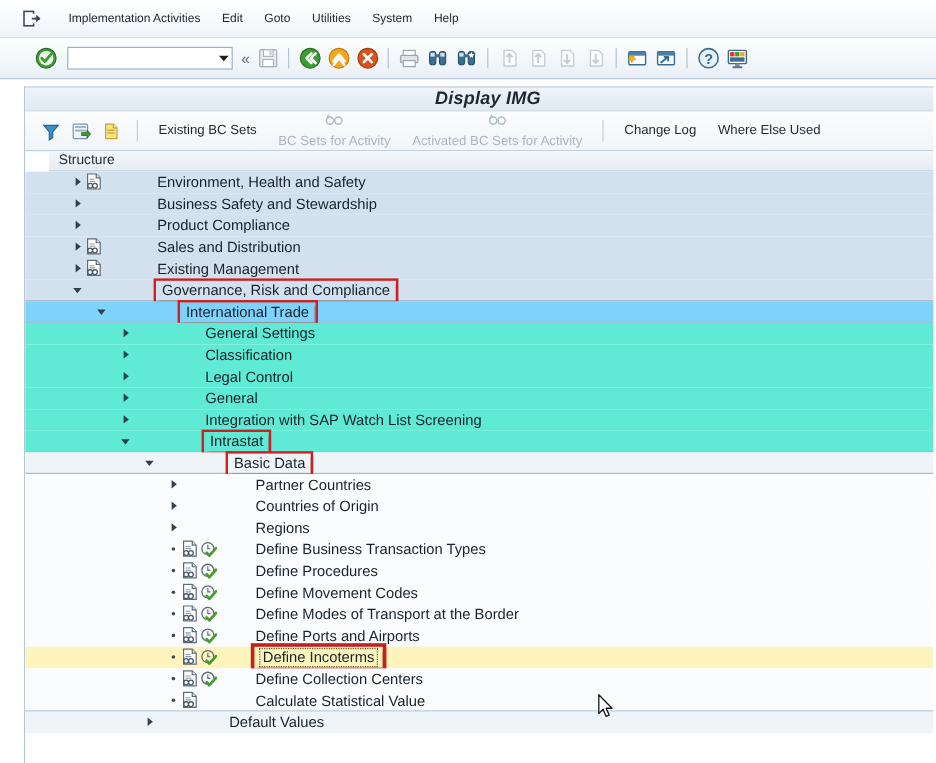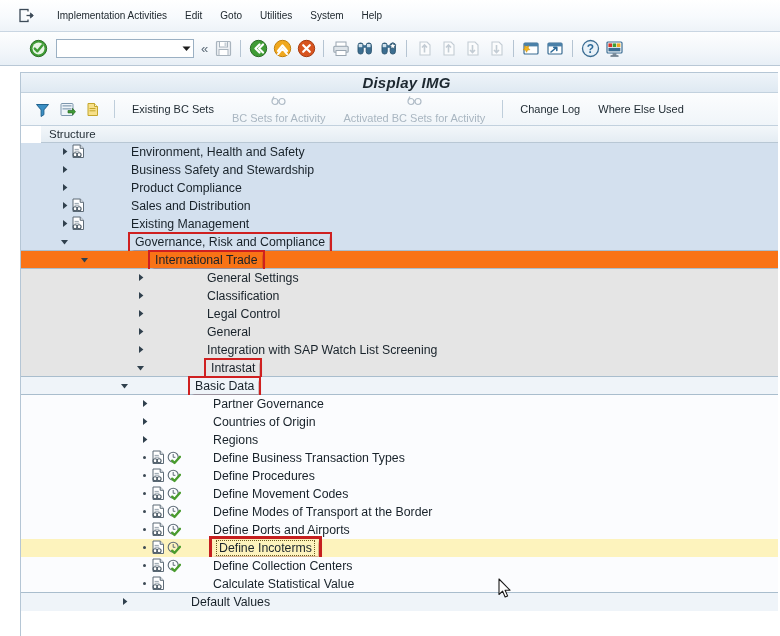--- a/index.html
+++ b/index.html
@@ -211,22 +211,22 @@
     font-size: 12.3px;
     color: #18222a;
     line-height: 18px;
     padding-left: 2px;
     position: relative;
   }
   .sep-bot { border-bottom: 1px solid #a9bdcd; }
 
   
   .bg-l1 { background: #d3e0ee; }
-  .bg-l2 { background: #f97316; }
-  .bg-l3 { background: #e5e5e5; padding-left: 36px; }
+  .bg-l2 { background: #7dd3fc; }
+  .bg-l3 { background: #5eead4; }
   .bg-l4 { background: #eff4f9; }
   .bg-l5 { background: #fbfcfe; }
   .bg-sel { background: #fdf3bd; }
 
   
   .redbox {
     outline: 2px solid #cf2020;
     outline-offset: 1px;
     box-shadow: 2px 2px 2px rgba(120,30,30,0.28);
     padding: 0 4px;
@@ -710,21 +710,21 @@
         <div class="trow bg-l5">
           <div class="tgap" style="width: 118px;"></div>
           <div class="twist">
             <svg width="8" height="9" viewBox="0 0 8 9">
               <path d="M2 1 L6.4 4.5 L2 8 Z" fill="#30404d"></path>
             </svg>
           </div>
           <div class="ticon"></div>
           <div class="ticon"></div>
           <div class="tgap" style="width: 29px;"></div>
-          <div class="tlabel"><span>Partner Governance</span></div>
+          <div class="tlabel"><span>Partner Countries</span></div>
         </div>
         <div class="trow bg-l5">
           <div class="tgap" style="width: 118px;"></div>
           <div class="twist">
             <svg width="8" height="9" viewBox="0 0 8 9">
               <path d="M2 1 L6.4 4.5 L2 8 Z" fill="#30404d"></path>
             </svg>
           </div>
           <div class="ticon"></div>
           <div class="ticon"></div>

